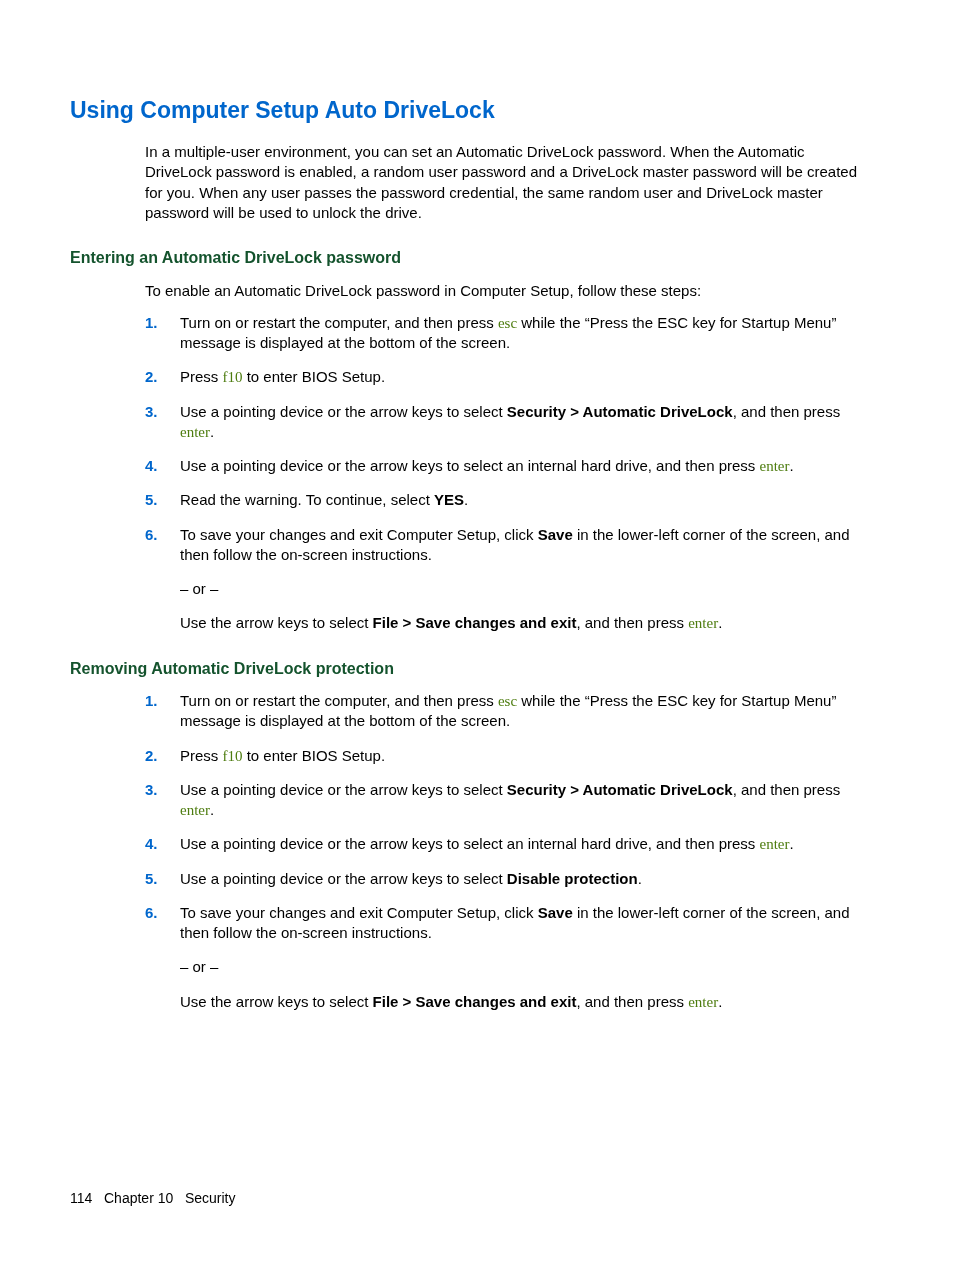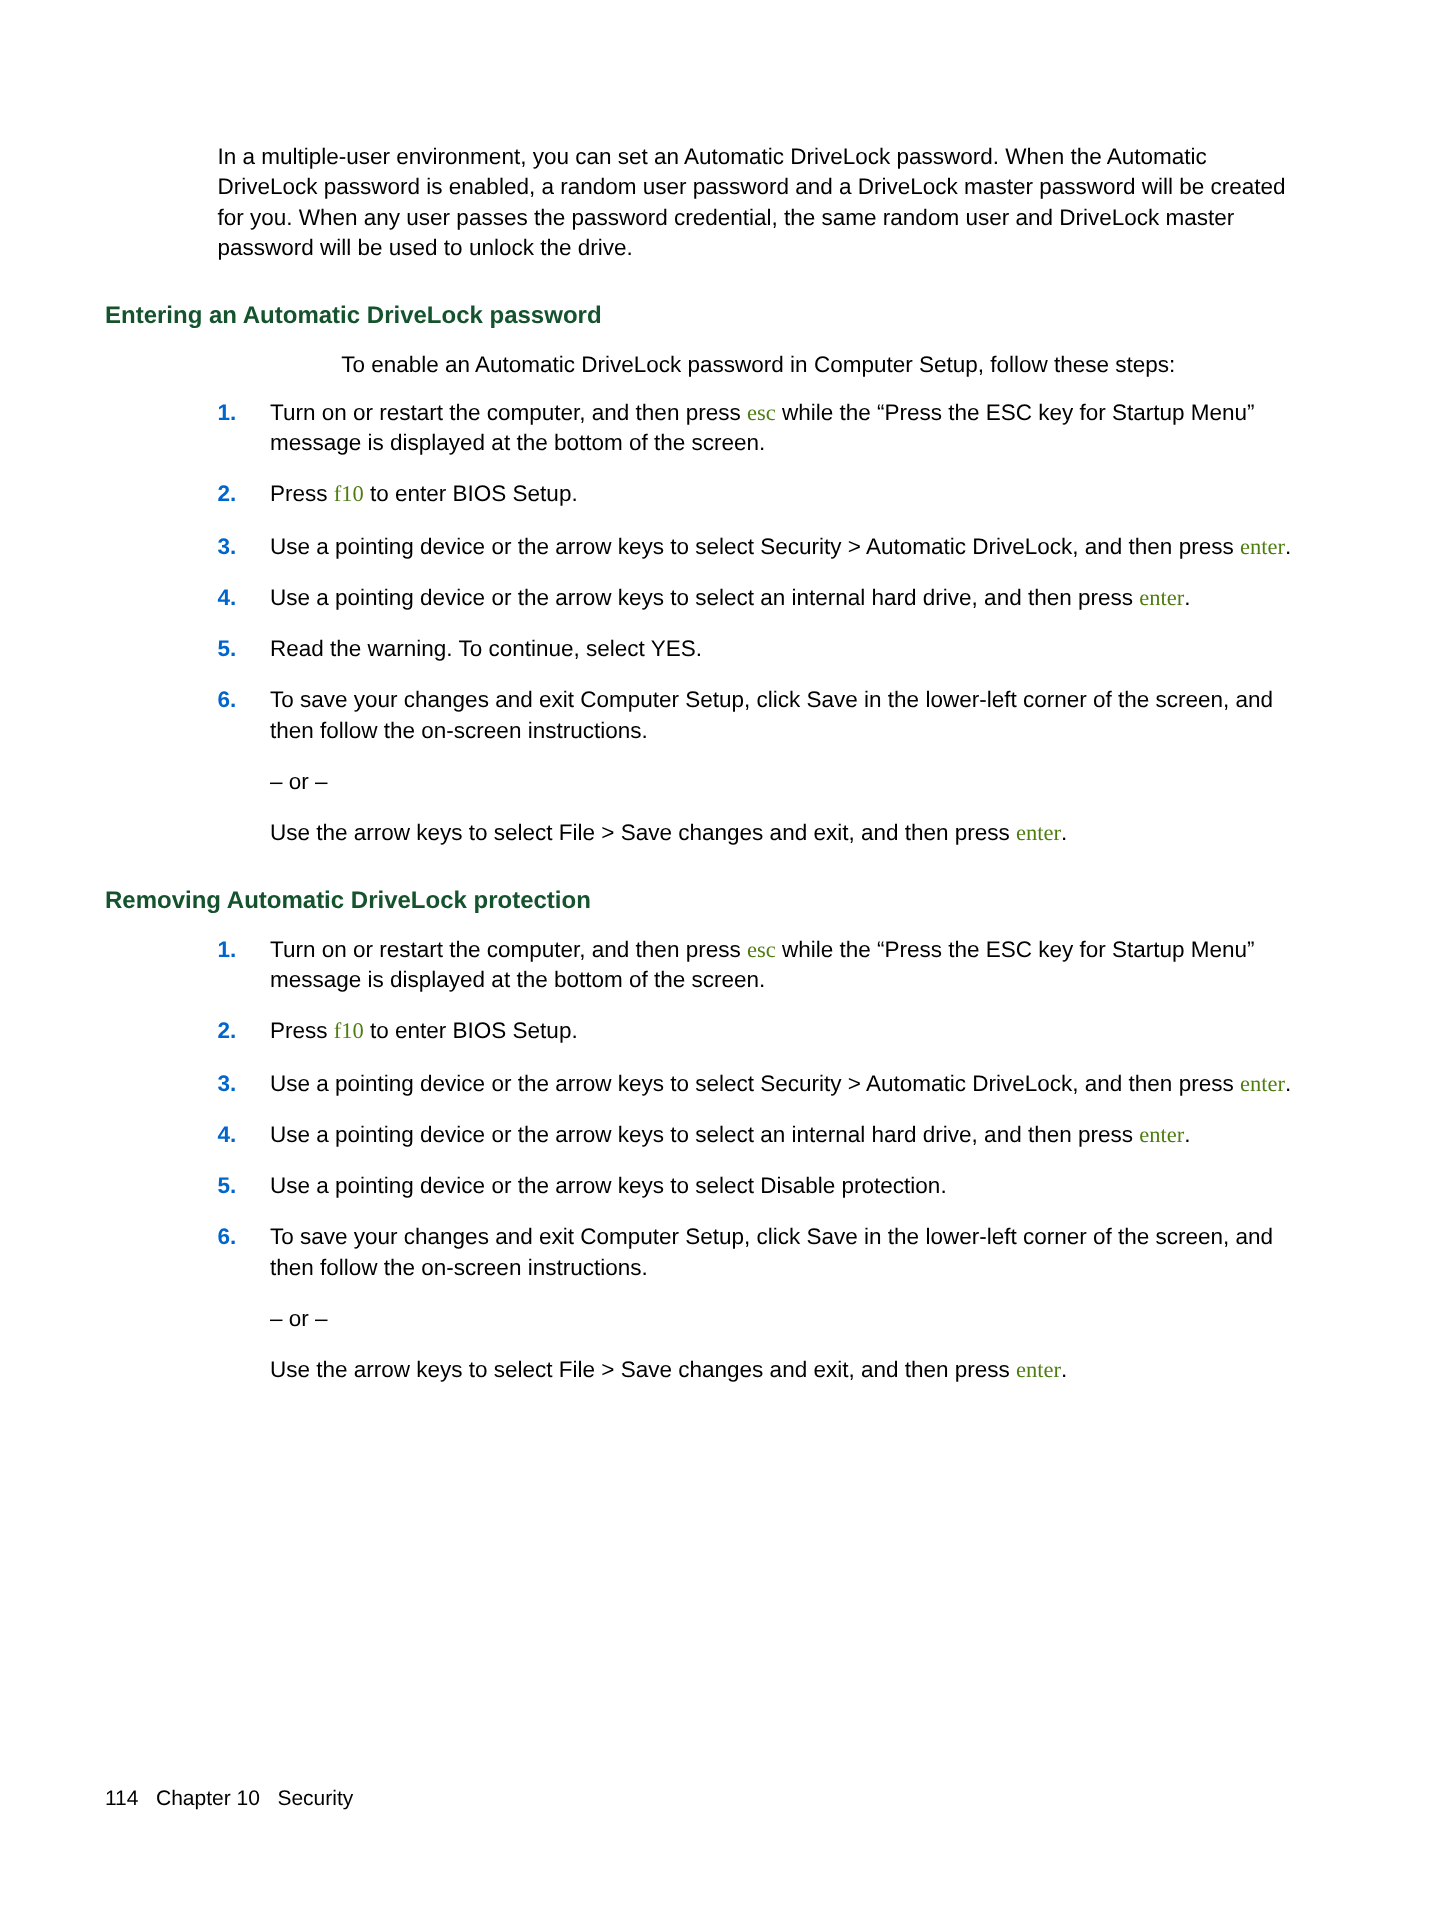--- a/index.html
+++ b/index.html
@@ -29,21 +29,20 @@
     margin-top: 24px;
     margin-bottom: 12px;
   }
   .intro {
     margin-left: 75px;
     margin-bottom: 14px;
   }
   .intro2 {
     margin-left: 75px;
     margin-bottom: 12px;
-    text-align: center;
   }
   .note-block {
     margin-left: 45px;
     border-top: 1px solid #0066cc;
     border-bottom: 1px solid #0066cc;
     padding: 6px 0 6px 0;
     display: flex;
     align-items: flex-start;
     margin-bottom: 10px;
   }
@@ -78,33 +77,34 @@
   .step-body {
     flex: 1;
   }
   .step-body p {
     margin-bottom: 14px;
   }
   .step-body p:last-child {
     margin-bottom: 0;
   }
   .key { color: #4d7c0f; font-family: Liberation Serif, serif; }
-  b { font-weight: normal; }
+  b { font-weight: bold; }
   .footer {
     position: absolute;
     bottom: 62px;
     left: 70px;
     font-size: 14px;
   }
 </style>
 </head>
 <body>
 
 <div class="page">
 
+  <h1>Using Computer Setup Auto DriveLock</h1>
 
   <p class="intro">In a multiple-user environment, you can set an Automatic DriveLock password. When the Automatic DriveLock password is enabled, a random user password and a DriveLock master password will be created for you. When any user passes the password credential, the same random user and DriveLock master password will be used to unlock the drive.</p>
 
 
   <h2>Entering an Automatic DriveLock password</h2>
   <p class="intro2">To enable an Automatic DriveLock password in Computer Setup, follow these steps:</p>
 
   <ol>
     <li>
       <span class="num">1.</span>

